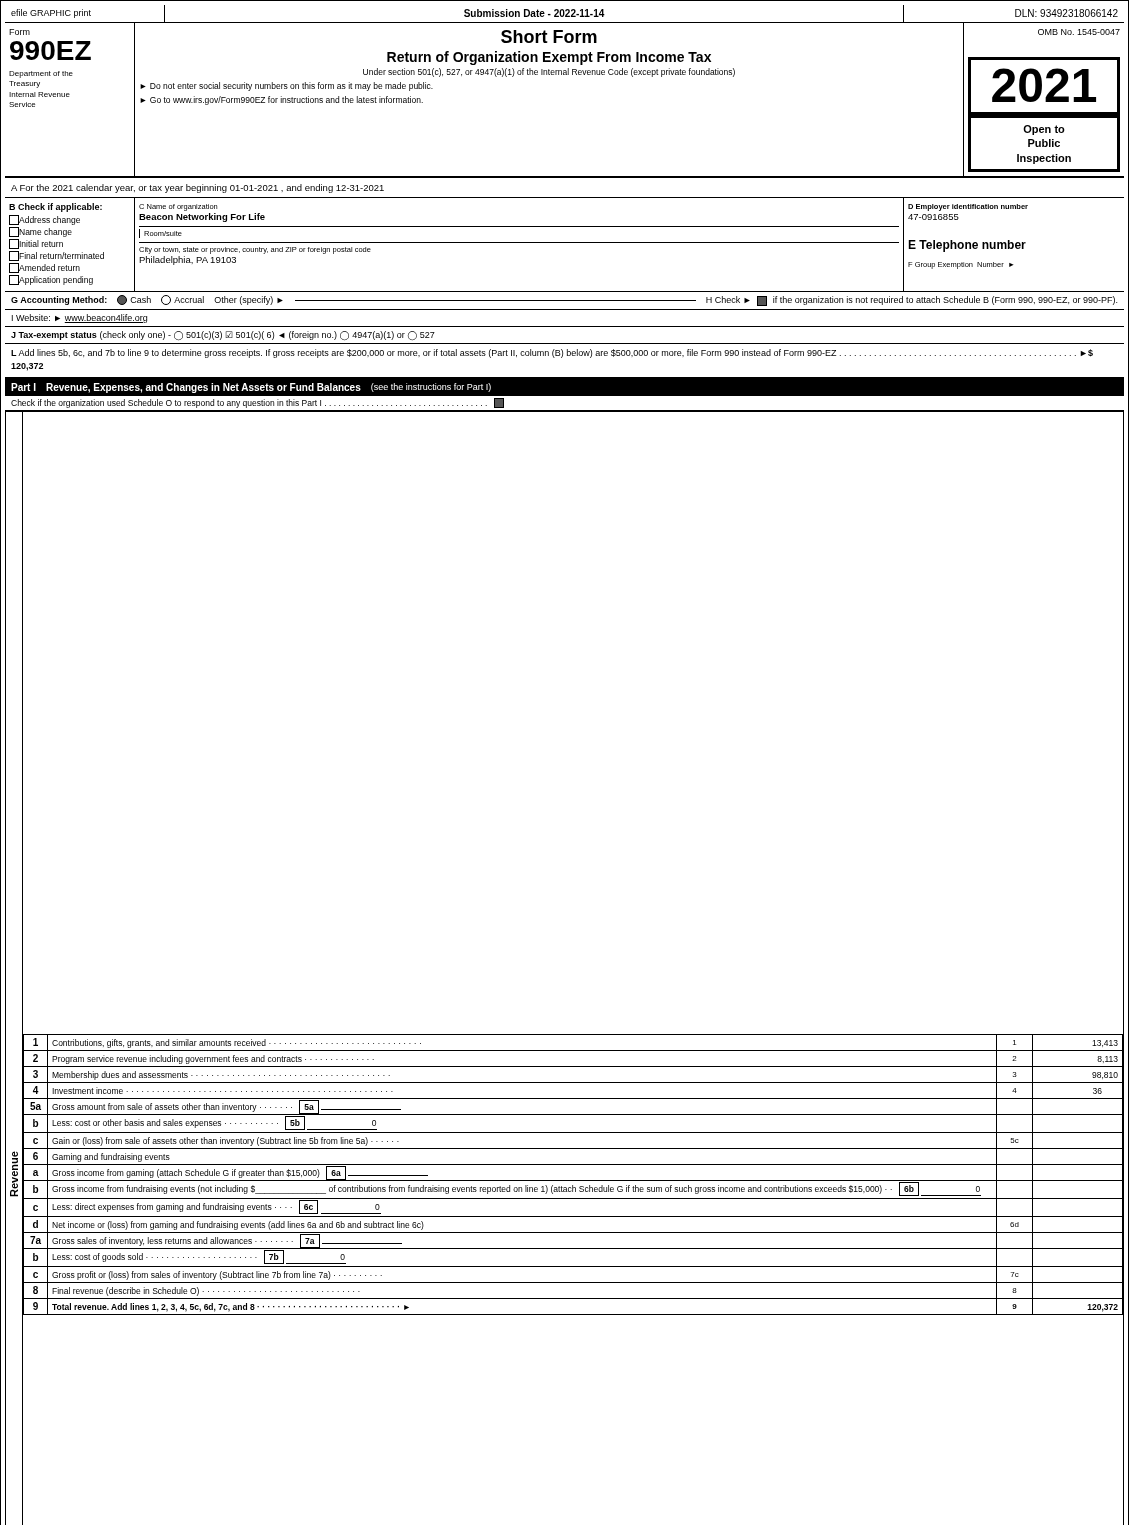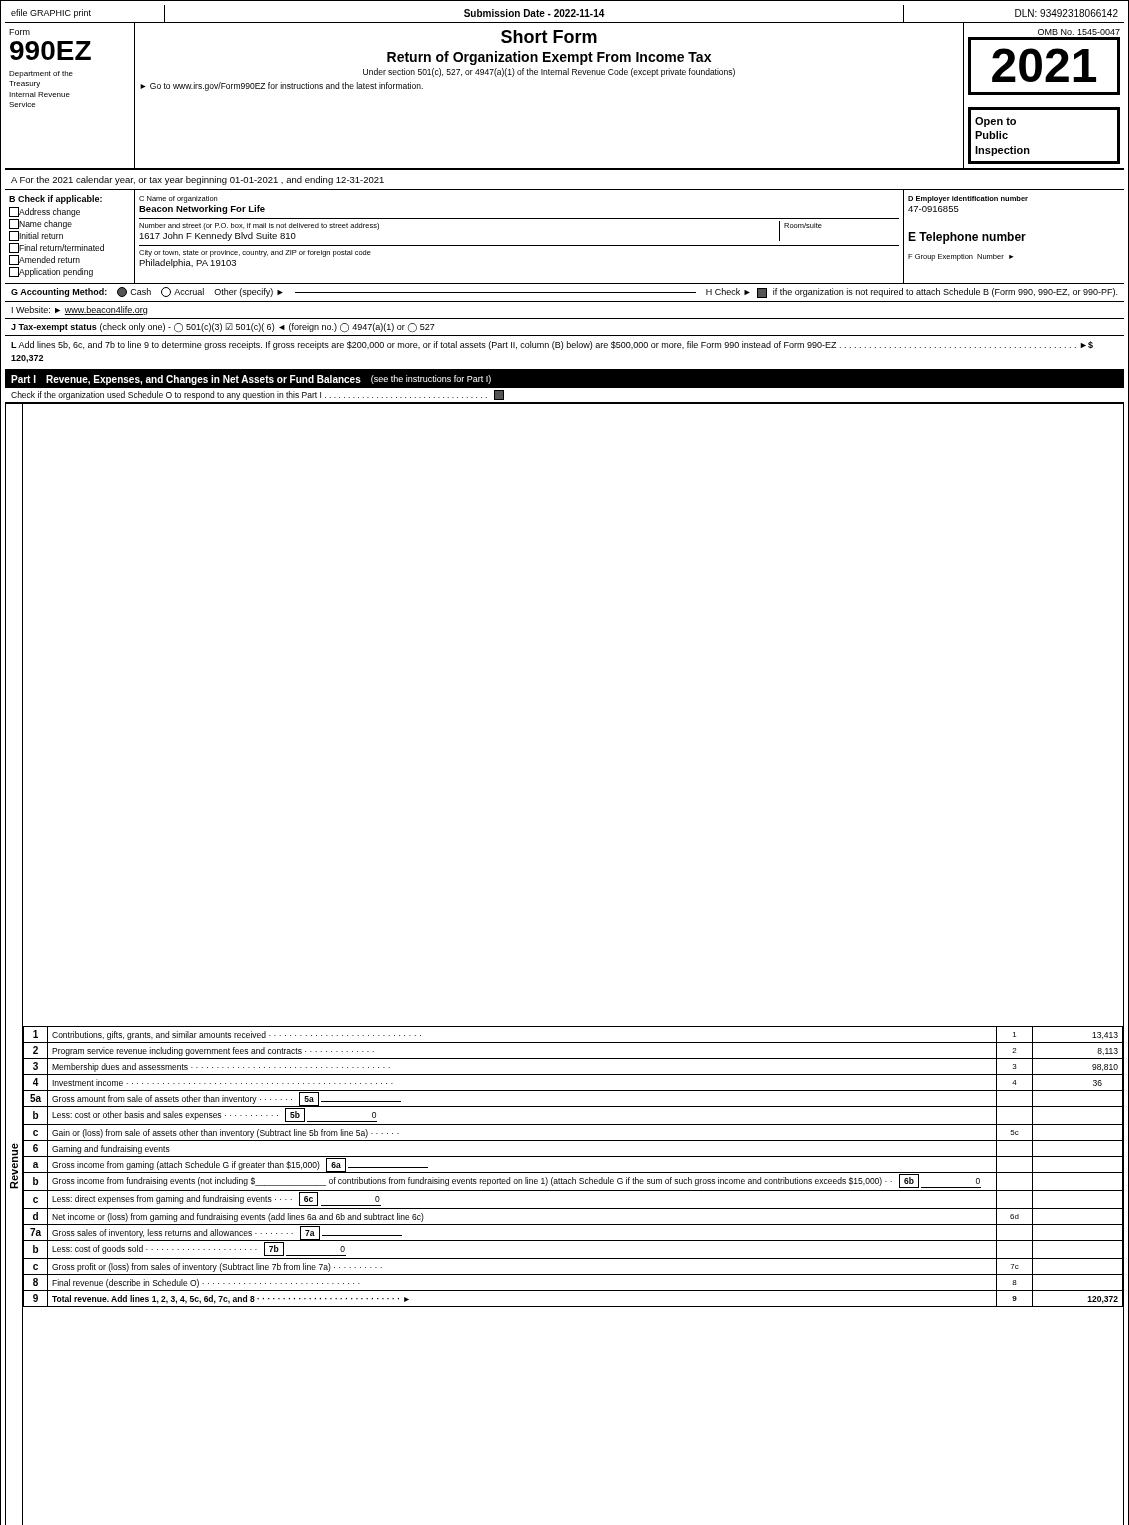--- a/index.html
+++ b/index.html
@@ -19,22 +19,22 @@
     .form-number { font-size: 28px; font-weight: bold; line-height: 1; }
     .form-dept { font-size: 8px; line-height: 1.3; margin-top: 4px; }
     .form-header-center { flex: 1; padding: 4px; border-right: 1px solid #000; }
     .form-title-main { font-size: 18px; font-weight: bold; text-align: center; line-height: 1.2; }
     .form-title-sub { font-size: 14px; font-weight: bold; text-align: center; line-height: 1.2; }
     .form-subtitle { font-size: 8.5px; text-align: center; line-height: 1.4; margin-top: 2px; }
     .form-notice { font-size: 8.5px; line-height: 1.4; margin-top: 2px; }
     .form-link { font-size: 8.5px; line-height: 1.4; margin-top: 2px; }
     .form-header-right { flex: 0 0 160px; padding: 4px; display: flex; flex-direction: column; }
     .omb { font-size: 9px; text-align: right; }
-    .year-box { font-size: 48px; font-weight: bold; text-align: center; border: 3px solid #000; line-height: 1; padding: 2px; margin-top: 0; }
-    .open-inspection { border: 3px solid #000; padding: 4px; font-size: 11px; font-weight: bold; line-height: 1.3; margin-top: 12px; }
+    .year-box { font-size: 48px; font-weight: bold; text-align: center; border: 3px solid #000; line-height: 1; padding: 2px; margin-top: 20px; }
+    .open-inspection { border: 3px solid #000; padding: 4px; text-align: center; font-size: 11px; font-weight: bold; line-height: 1.3; margin-top: 0; }
     
     
     .section-a { border-bottom: 1px solid #000; padding: 4px 6px; font-size: 9.5px; }
     
     
     .check-section { display: flex; border-bottom: 1px solid #000; }
     .check-left { flex: 0 0 130px; border-right: 1px solid #000; padding: 4px; }
     .check-label { font-size: 9px; font-weight: bold; margin-bottom: 3px; }
     .check-item { display: flex; align-items: center; gap: 0; font-size: 8.5px; margin-bottom: 2px; }
     .checkbox { width: 10px; height: 10px; border: 1px solid #000; display: inline-block; flex-shrink: 0; }
@@ -96,20 +96,21 @@
         <span>Department of the</span><br>
         <span>Treasury</span><br>
         <span>Internal Revenue</span><br>
         <span>Service</span>
       </div>
     </div>
     <div class="form-header-center">
       <div class="form-title-main">Short Form</div>
       <div class="form-title-sub">Return of Organization Exempt From Income Tax</div>
       <div class="form-subtitle">Under section 501(c), 527, or 4947(a)(1) of the Internal Revenue Code (except private foundations)</div>
+      <div class="form-notice">► Do not enter social security numbers on this form as it may be made public.</div>
       <div class="form-link">► Go to www.irs.gov/Form990EZ for instructions and the latest information.</div>
     </div>
     <div class="form-header-right">
       <div class="omb">OMB No. 1545-0047</div>
       <div class="year-box">2021</div>
       <div class="open-inspection">
         <span>Open to</span><br>
         <span>Public</span><br>
         <span>Inspection</span>
       </div>
@@ -143,24 +144,20 @@
       </div>
       <div class="check-item">
         <div class="checkbox"></div>
         <span>Application pending</span>
       </div>
     </div>
     <div class="check-center">
       <div class="org-name-label">C Name of organization</div>
       <div class="org-name">Beacon Networking For Life</div>
       <div class="address-row">
-        <div class="address-main">
-          <div style="font-size:7.5px;">Number and street (or P.O. box, if mail is not delivered to street address)</div>
-          <div style="font-size:9.5px;">1617 John F Kennedy Blvd Suite 810</div>
-        </div>
         <div class="room-suite">
           <div style="font-size:7.5px;">Room/suite</div>
         </div>
       </div>
       <div class="address-city-row">
         <div style="font-size:7.5px;">City or town, state or province, country, and ZIP or foreign postal code</div>
         <div style="font-size:9.5px;">Philadelphia, PA  19103</div>
       </div>
     </div>
     <div class="check-right">

